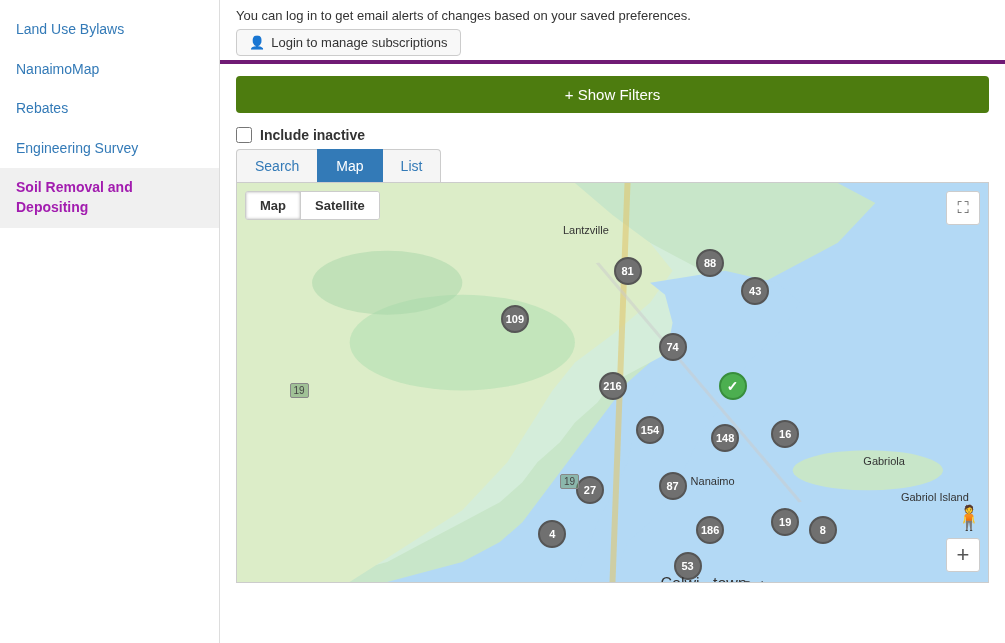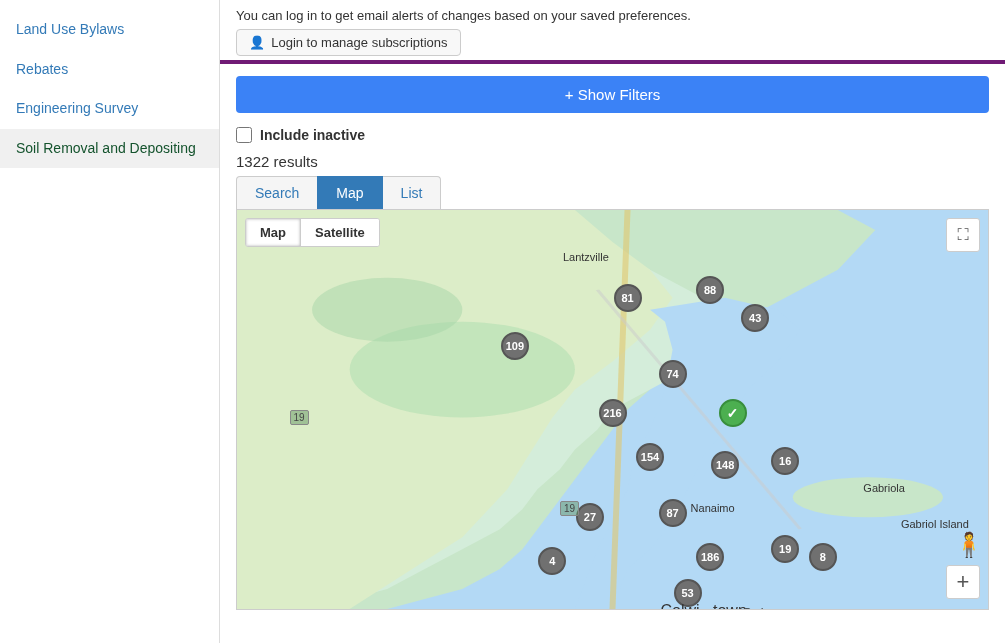--- a/index.html
+++ b/index.html
@@ -16,22 +16,22 @@
     }
     .sidebar-item {
       padding: 10px 16px;
       cursor: pointer;
       color: #337ab7;
       font-size: 14px;
       line-height: 1.4;
     }
     .sidebar-item.active {
       background: #f0f0f0;
-      color: #14532d;
-      font-weight: normal;
+      color: #a21caf;
+      font-weight: bold;
     }
 
     
     #main {
       flex: 1;
       overflow-y: auto;
       background: #fff;
       position: relative;
     }
 
@@ -58,21 +58,21 @@
       cursor: pointer;
       font-size: 13px;
     }
 
     
     #show-filters-btn {
       display: block;
       width: calc(100% - 32px);
       margin: 12px 16px 8px 16px;
       padding: 10px;
-      background: #3b82f6;
+      background: #4d7c0f;
       color: #fff;
       border: none;
       border-radius: 4px;
       font-size: 15px;
       cursor: pointer;
       text-align: center;
     }
 
     
     #include-inactive-row {
@@ -248,20 +248,21 @@
     
     ::-webkit-scrollbar { width: 8px; }
     ::-webkit-scrollbar-thumb { background: #ccc; border-radius: 4px; }
   </style>
 </head>
 <body>
 
 <div id="sidebar">
 
 <div class="sidebar-item">Land Use Bylaws</div>
+    <div class="sidebar-item">NanaimoMap</div>
     <div class="sidebar-item">Rebates</div>
     <div class="sidebar-item">Engineering Survey</div>
     <div class="sidebar-item active">Soil Removal and Depositing</div>
   </div>
 
 <div id="main">
 
   <div id="alert-bar">
     <span>You can log in to get email alerts of changes based on your saved preferences.</span>
     <br>
@@ -273,23 +274,20 @@
 
   <button id="show-filters-btn">
     <span>+ Show Filters</span>
   </button>
 
   <div id="include-inactive-row">
     <input type="checkbox" id="include-inactive-cb" style="">
     <label id="include-inactive-label" for="include-inactive-cb">Include inactive</label>
   </div>
 
-  <div id="results-count">
-    <span>1322</span><span> results</span>
-  </div>
 
   <div id="tabs">
 
   <div class="tab">Search</div>
       <div class="tab active">Map</div>
       <div class="tab">List</div>
     </div>
 
   <div id="map-container">
 

